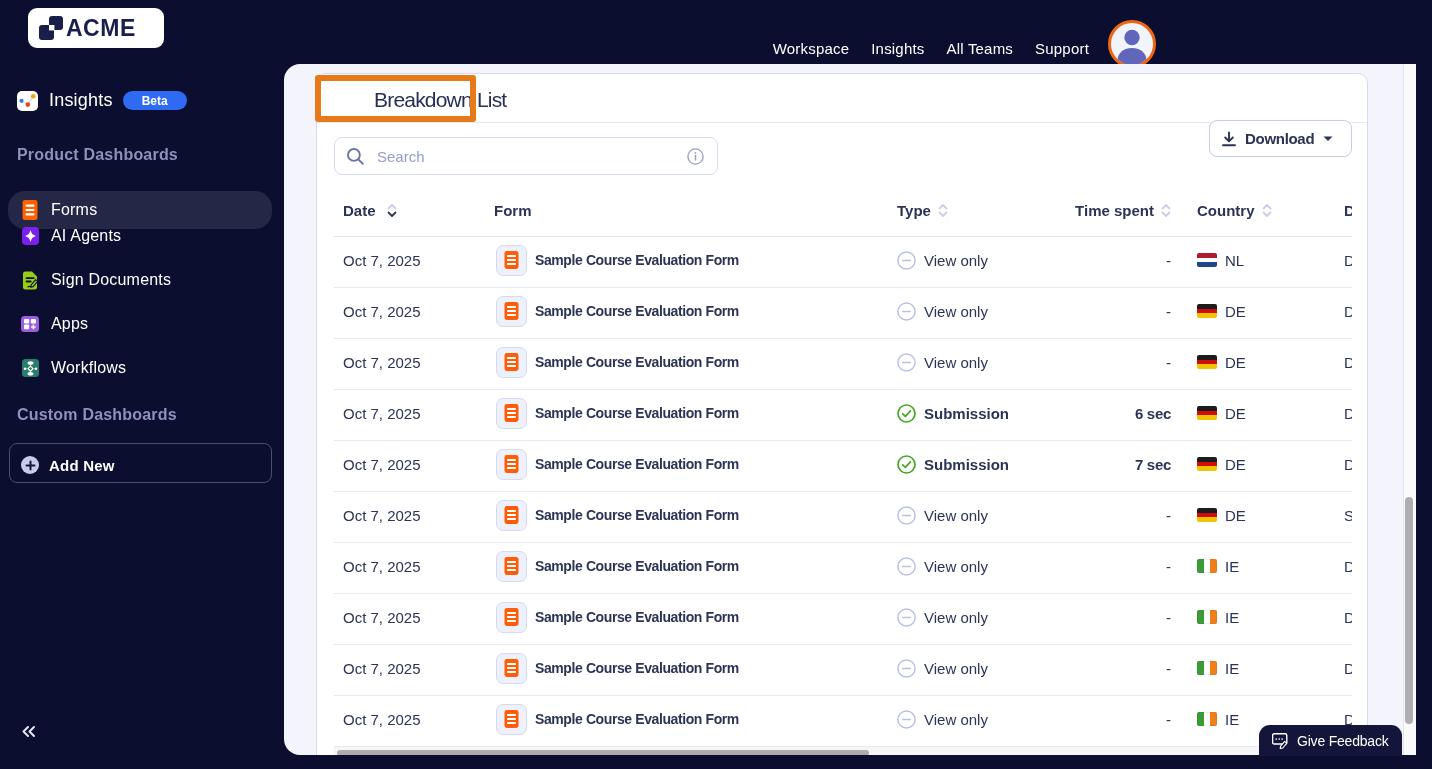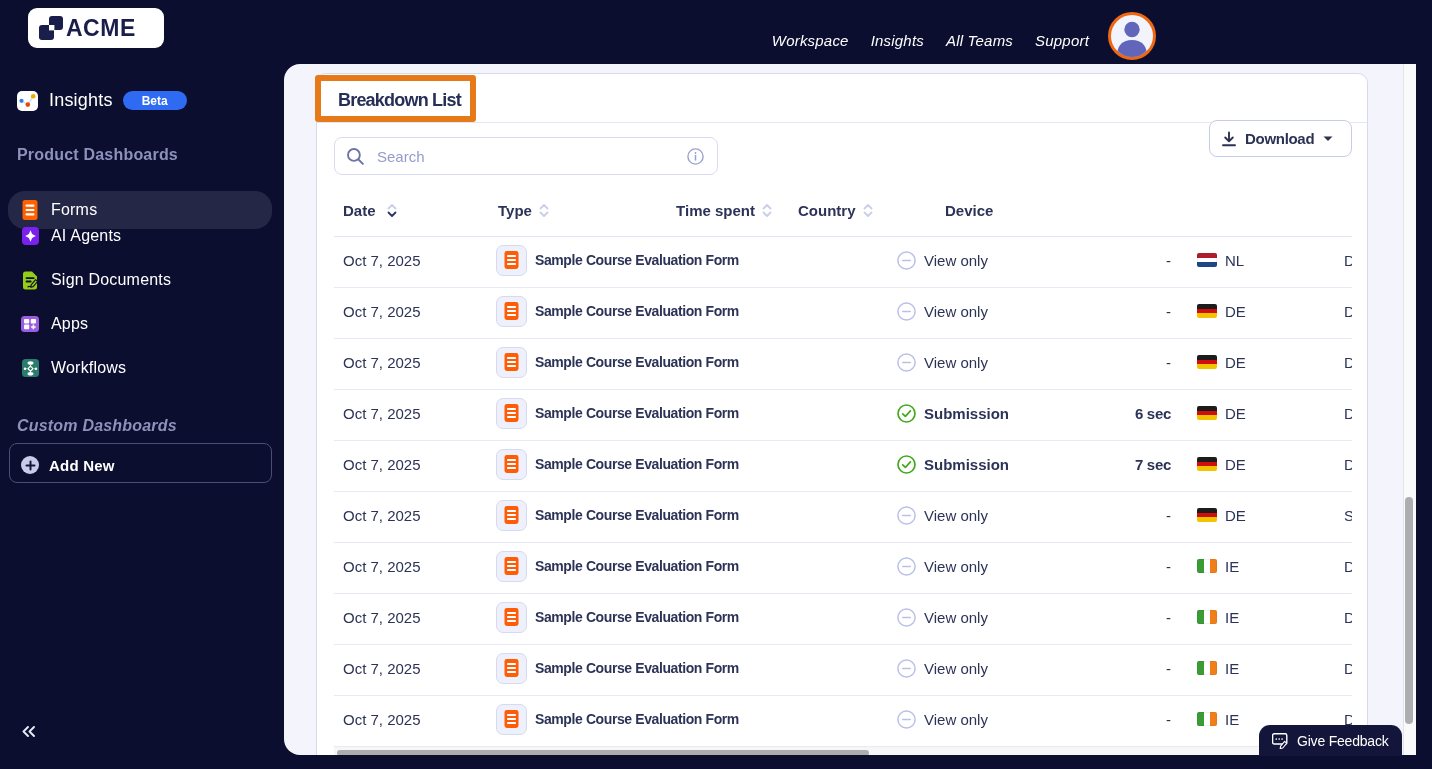--- a/index.html
+++ b/index.html
@@ -1,20 +1,20 @@
 <!DOCTYPE html>
 <html><head>
 <meta charset="utf-8">
 <style>
   * { margin:0; padding:0; box-sizing:border-box; }
   html,body { width:1432px; height:769px; overflow:hidden; }
   body { font-family:"Liberation Sans", sans-serif; background:#0c0e30; position:relative; }
 
   
-  .topnav { position:absolute; top:8px; left:0; width:1176px; height:64px;font-style:italic; }
+  .topnav { position:absolute; top:16px; left:0; width:1176px; height:64px; }
   .navlinks { position:absolute; top:0; right:87px; height:64px; display:flex; align-items:center; column-gap:22px; }
   .navlinks a { color:#fff; font-size:15px; text-decoration:none; font-weight:400; letter-spacing:0.2px; }
   .avatar { position:absolute; top:4px; right:20px; width:48px; height:48px; border-radius:50%; background:#f2f4fc; border:3px solid #ef6712; overflow:hidden; }
 
   
   .logo { position:absolute; left:28px; top:8px; width:136px; height:40px; background:#fff; border-radius:9px; }
   .insights-row { position:absolute; left:17px; top:90px; display:flex; align-items:center; }
   .insights-ic { width:21px; height:20px; background:#fff; border-radius:5px; }
   .insights-row .t { color:#fff; font-size:18px; font-weight:500; margin-left:11px; letter-spacing:0.2px; }
   .beta { margin-left:10px; background:#2e6bf2; color:#fff; border-radius:10px; height:19px; padding:0 19px; display:flex; align-items:center; font-size:12px; font-weight:700; }
@@ -25,21 +25,21 @@
   .menu-item .label { color:#fff; font-size:16px; margin-left:12px; letter-spacing:0.2px; }
   .addnew { position:absolute; left:9px; top:443px; width:263px; height:40px; border:1px solid #4a4d75; border-radius:8px; display:flex; align-items:center; padding-left:11px; padding-top:4px; }
   .addnew .pc { width:18px; height:18px; border-radius:50%; background:#c9cce9; display:flex; align-items:center; justify-content:center; flex:none; }
   .addnew .label { color:#fff; font-size:15px; font-weight:600; margin-left:10px; letter-spacing:0.2px; }
   
 
   
   .panel { position:absolute; left:284px; top:64px; width:1132px; height:691px; background:#f4f4fc; border-radius:16px 0 0 16px; overflow:hidden; }
   .card { position:absolute; left:32px; top:9px; width:1052px; height:706px; background:#fff; border:1px solid #d7daee; border-radius:10px; }
   .card-h { height:49px; border-bottom:1px solid #e4e6f4; display:flex; align-items:center; padding-left:21px; padding-top:4px; }
-  .card-h .t { font-size:18px; font-weight:700; color:#272f56; letter-spacing:-0.8px; }
+  .card-h .t { font-size:21px; font-weight:400; color:#272f56; letter-spacing:-0.8px;margin-left:36px; }
   .annot { position:absolute; left:-2px; top:1px; width:161px; height:47px; border:6px solid #e67a18; border-radius:3px; z-index:30; }
 
   .search { position:absolute; left:17px; top:63px; width:384px; height:38px; border:1px solid #d9dcf0; border-radius:8px; background:#fff; display:flex; align-items:center; }
   .search .ph { color:#959ccb; font-size:15px; margin-left:12px; }
   .dl-btn { position:absolute; left:892px; top:46px; width:143px; height:37px; border:1px solid #c6cbe8; border-radius:8px; background:#fff; display:flex; align-items:center; padding-left:10px; }
   .dl-btn .t { font-size:15px; font-weight:700; color:#2b3254; margin-left:7px; letter-spacing:-0.3px; }
 
   
   .tbl { position:absolute; left:17px; top:115px; width:1018px; overflow:hidden; }
   .trow { display:flex; align-items:center; height:51px; border-bottom:1px solid #e7e9f5; width:1060px; padding-bottom:4px; }
@@ -166,21 +166,21 @@
       <path d="M8.5 6.2 v1.4 M8.5 12.4 v1.4 M3 9.7 h1.6 M12.4 9.7 h1.6" stroke="#fff" stroke-width="1"></path>
       <path d="M8.5 7.2 L11 9.7 L8.5 12.2 L6 9.7 Z" fill="none" stroke="#fff" stroke-width="1.2"></path>
       <circle cx="3" cy="9.7" r="1.2" fill="#fff"></circle>
       <circle cx="14" cy="9.7" r="1.2" fill="#fff"></circle>
       <ellipse cx="8.5" cy="14.8" rx="3" ry="1.8" fill="#fff"></ellipse>
     </svg>
   </div>
   <span class="label">Workflows</span>
 </div>
 
-<div class="sect" style="top:417px;font-style:italic;">Custom Dashboards</div>
+<div class="sect" style="top:406px;">Custom Dashboards</div>
 
 <div class="addnew">
   <div class="pc">
     <svg width="11" height="11" viewBox="0 0 11 11">
         <path d="M5.5 1.5 v8 M1.5 5.5 h8" stroke="#14163a" stroke-width="2" stroke-linecap="round"></path>
       </svg>
   </div>
   <span class="label">Add New</span>
 </div>
 
@@ -218,20 +218,21 @@
           <path d="M0.5 0.5 L5 5 L9.5 0.5 Z" fill="#2b3254"></path>
         </svg>
     </div>
 
     <div class="tbl">
 <div class="trow thead">
           <div class="c-date hcell">Date<svg class="sorti" style="margin-left:11px;" width="10" height="15" viewBox="0 0 10 15">
               <path d="M1.5 5.5 L5 2 L8.5 5.5" stroke="#c9cfe9" stroke-width="1.8" fill="none" stroke-linecap="round" stroke-linejoin="round"></path>
               <path d="M1.5 9.5 L5 13 L8.5 9.5" stroke="#2e3560" stroke-width="1.8" fill="none" stroke-linecap="round" stroke-linejoin="round"></path>
             </svg></div>
+          <div class="c-form hcell" style="padding-left:9px;">Form</div>
           <div class="c-type hcell" style="padding-left:13px;">Type<svg class="sorti" width="10" height="15" viewBox="0 0 10 15">
               <path d="M1.5 5.5 L5 2 L8.5 5.5" stroke="#c9cfe9" stroke-width="1.8" fill="none" stroke-linecap="round" stroke-linejoin="round"></path>
               <path d="M1.5 9.5 L5 13 L8.5 9.5" stroke="#c9cfe9" stroke-width="1.8" fill="none" stroke-linecap="round" stroke-linejoin="round"></path>
             </svg></div>
           <div class="c-time hcell" style="justify-content:flex-end;">Time spent<svg class="sorti" width="10" height="15" viewBox="0 0 10 15">
               <path d="M1.5 5.5 L5 2 L8.5 5.5" stroke="#c9cfe9" stroke-width="1.8" fill="none" stroke-linecap="round" stroke-linejoin="round"></path>
               <path d="M1.5 9.5 L5 13 L8.5 9.5" stroke="#c9cfe9" stroke-width="1.8" fill="none" stroke-linecap="round" stroke-linejoin="round"></path>
             </svg></div>
           <div class="c-country hcell">Country<svg class="sorti" width="10" height="15" viewBox="0 0 10 15">
               <path d="M1.5 5.5 L5 2 L8.5 5.5" stroke="#c9cfe9" stroke-width="1.8" fill="none" stroke-linecap="round" stroke-linejoin="round"></path>

